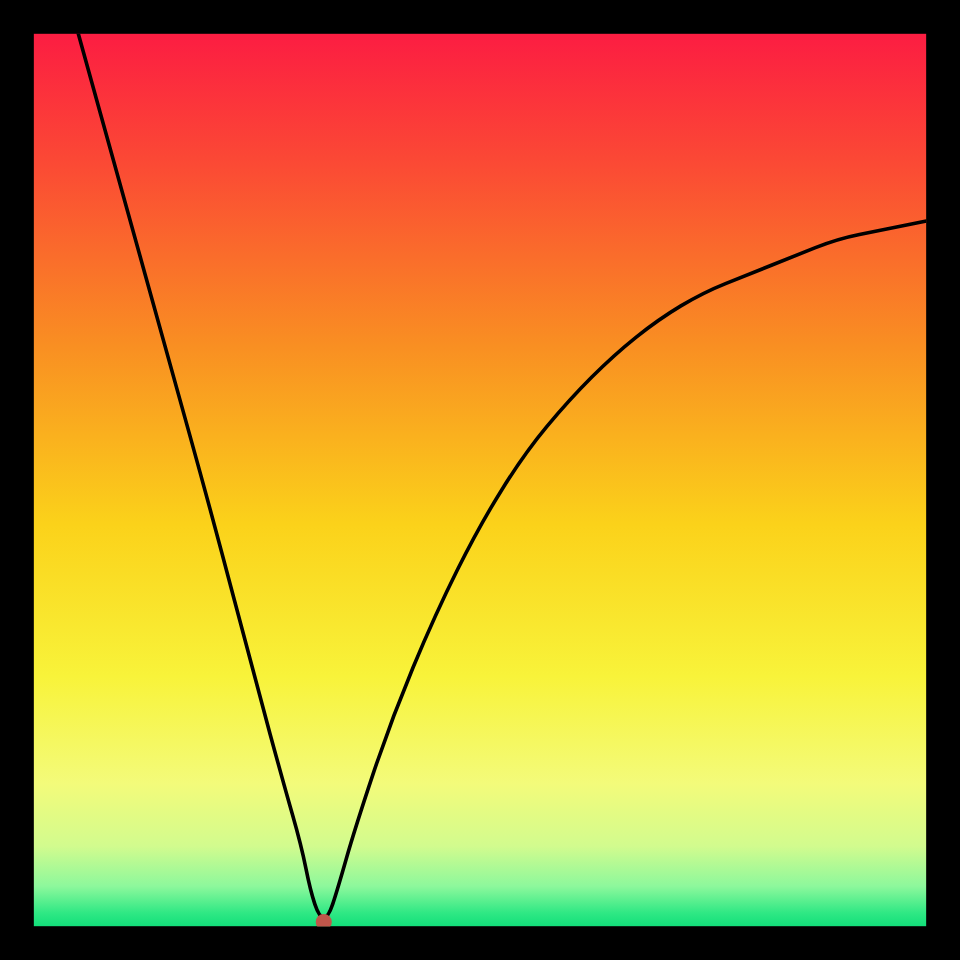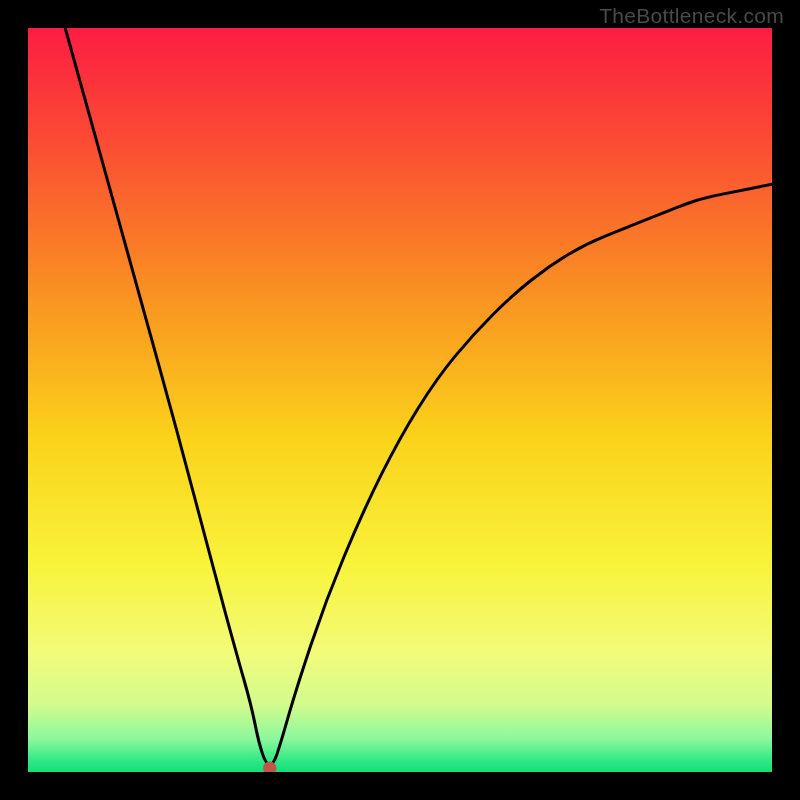--- a/index.html
+++ b/index.html
@@ -35,21 +35,20 @@
     left: 28px;
     width: 744px;
     height: 744px;
   }
   svg { display: block; }
 </style>
 </head>
 <body>
 
 <div class="frame">
-  <div class="watermark">TheBottleneck.com</div>
   <div class="plot">
     <svg id="chart-svg" width="744" height="744" viewBox="0 0 744 744" preserveAspectRatio="none">
         <defs>
           <linearGradient id="bg-grad" x1="0" y1="0" x2="0" y2="1">
             <stop offset="0.00%" stop-color="#fc1d42"></stop>
             <stop offset="15.00%" stop-color="#fb4b34"></stop>
             <stop offset="35.00%" stop-color="#f98f22"></stop>
             <stop offset="55.00%" stop-color="#fbd21a"></stop>
             <stop offset="72.00%" stop-color="#f8f33a"></stop>
             <stop offset="84.00%" stop-color="#f3fb7a"></stop>

